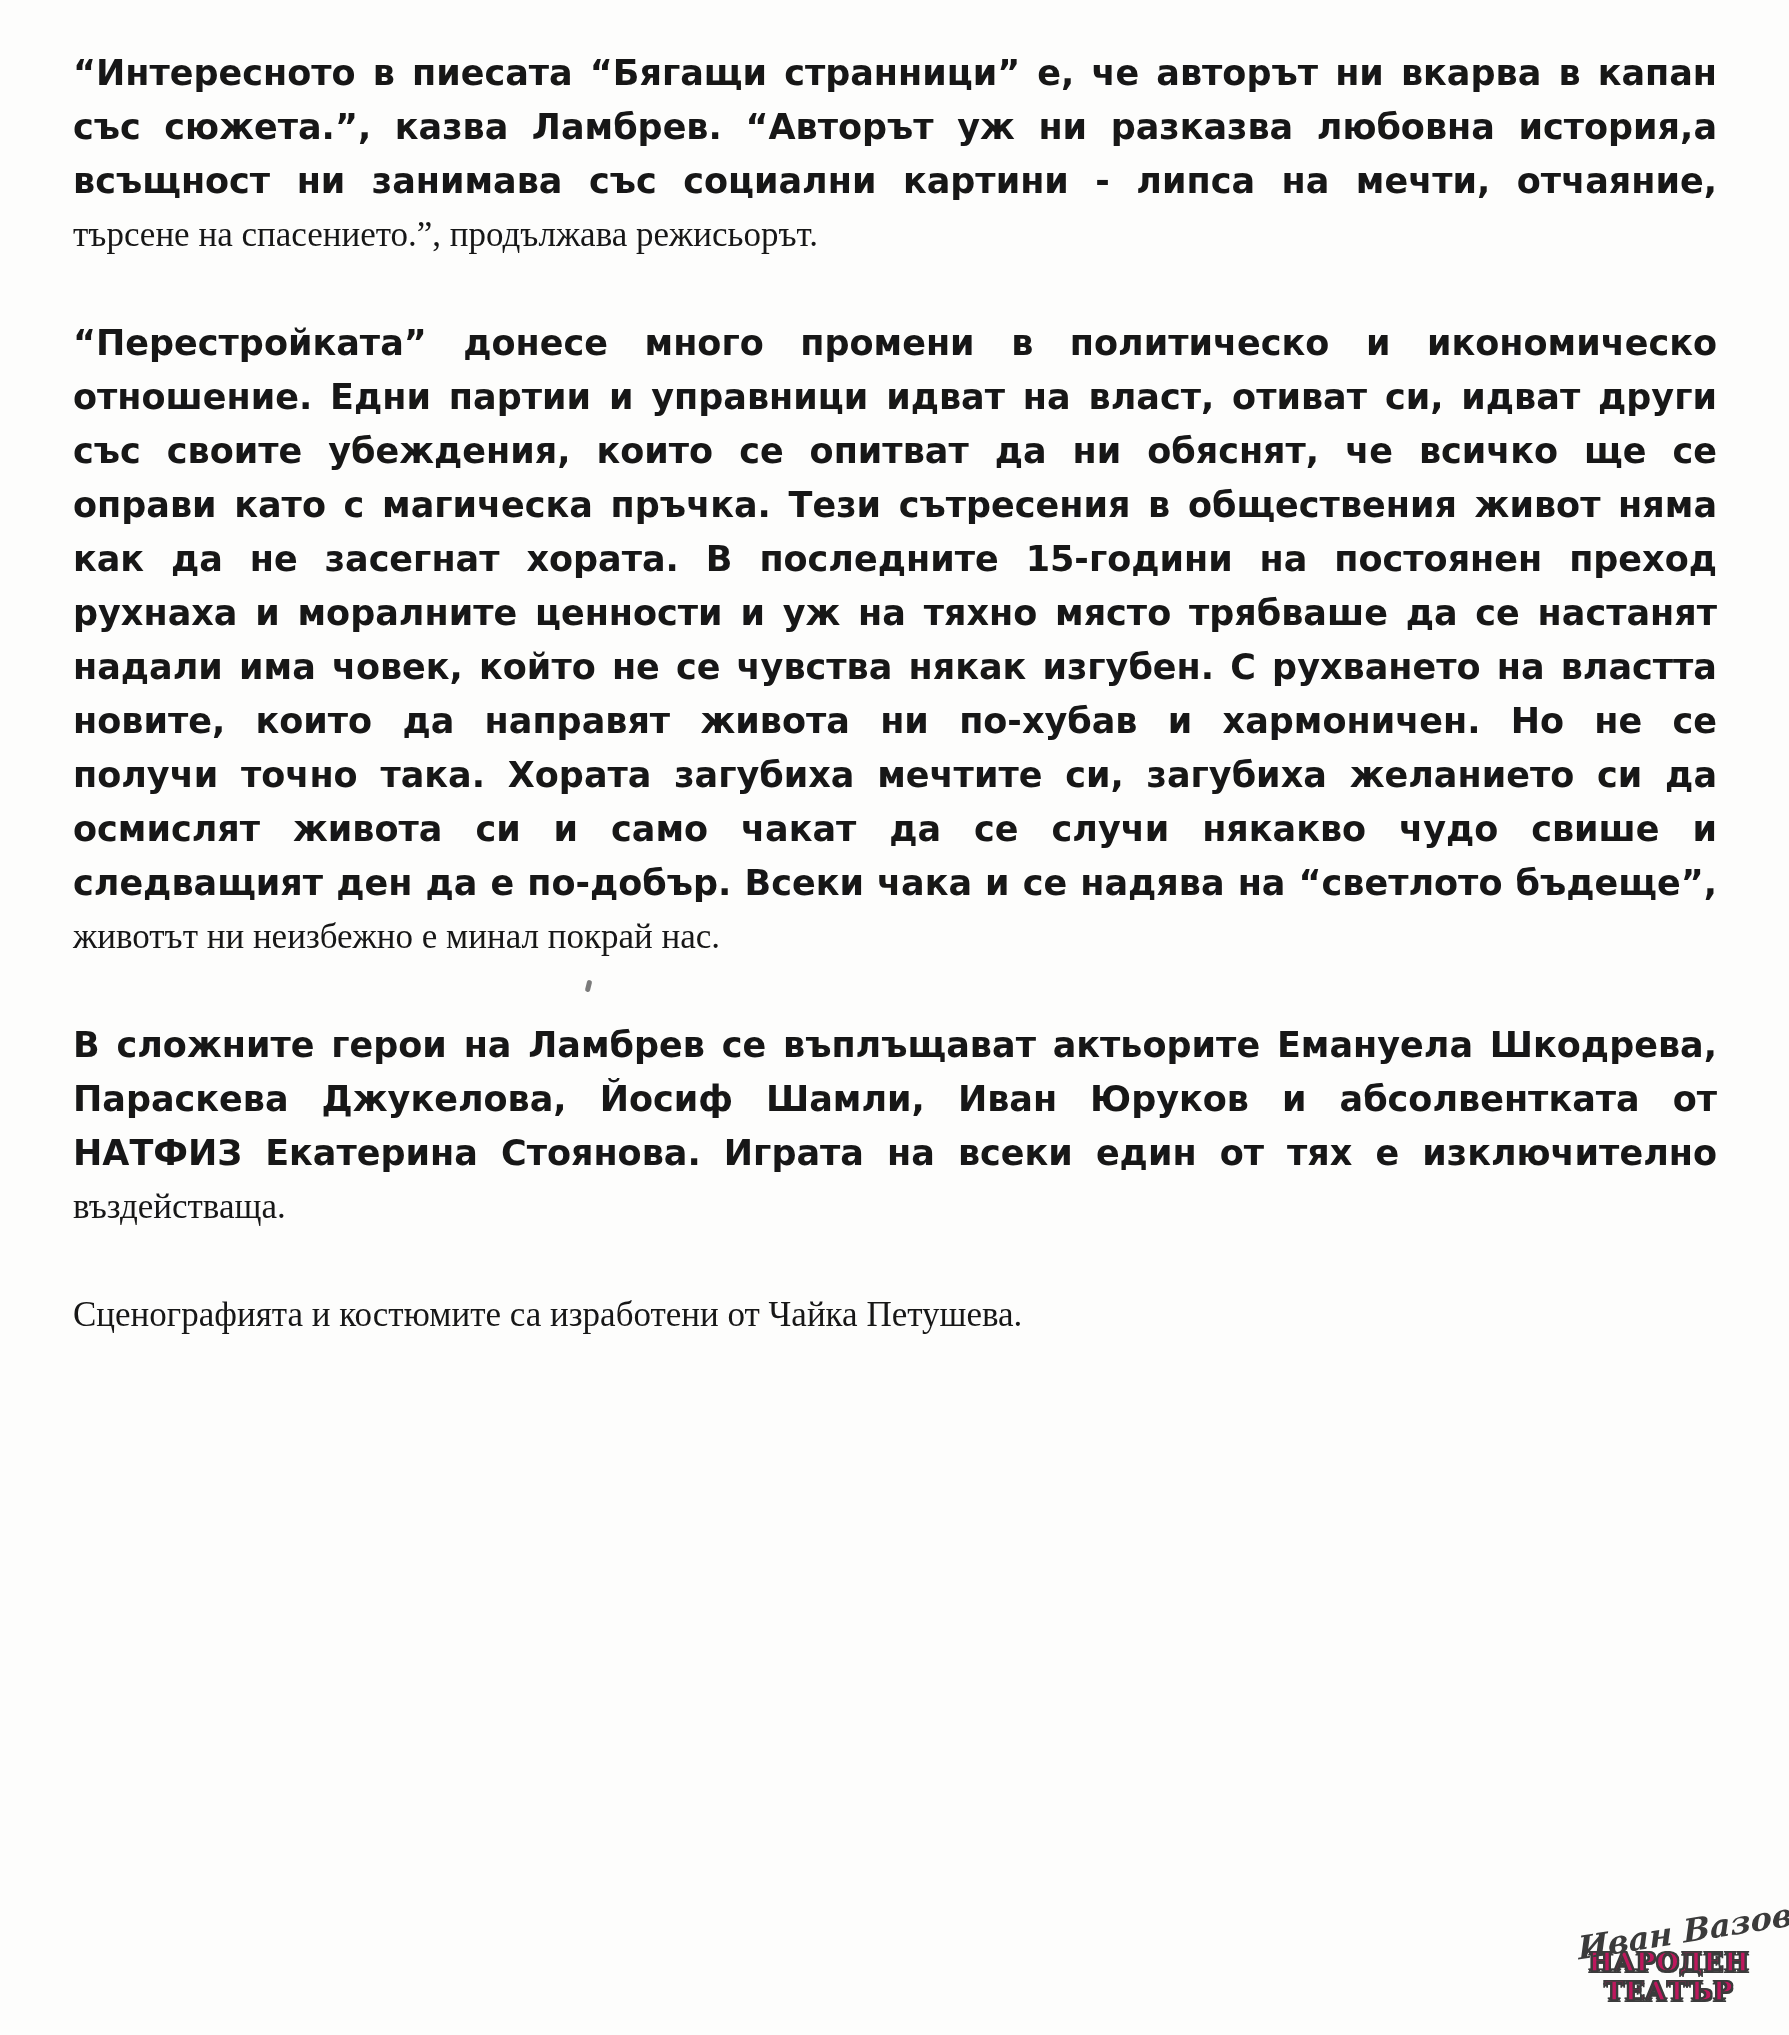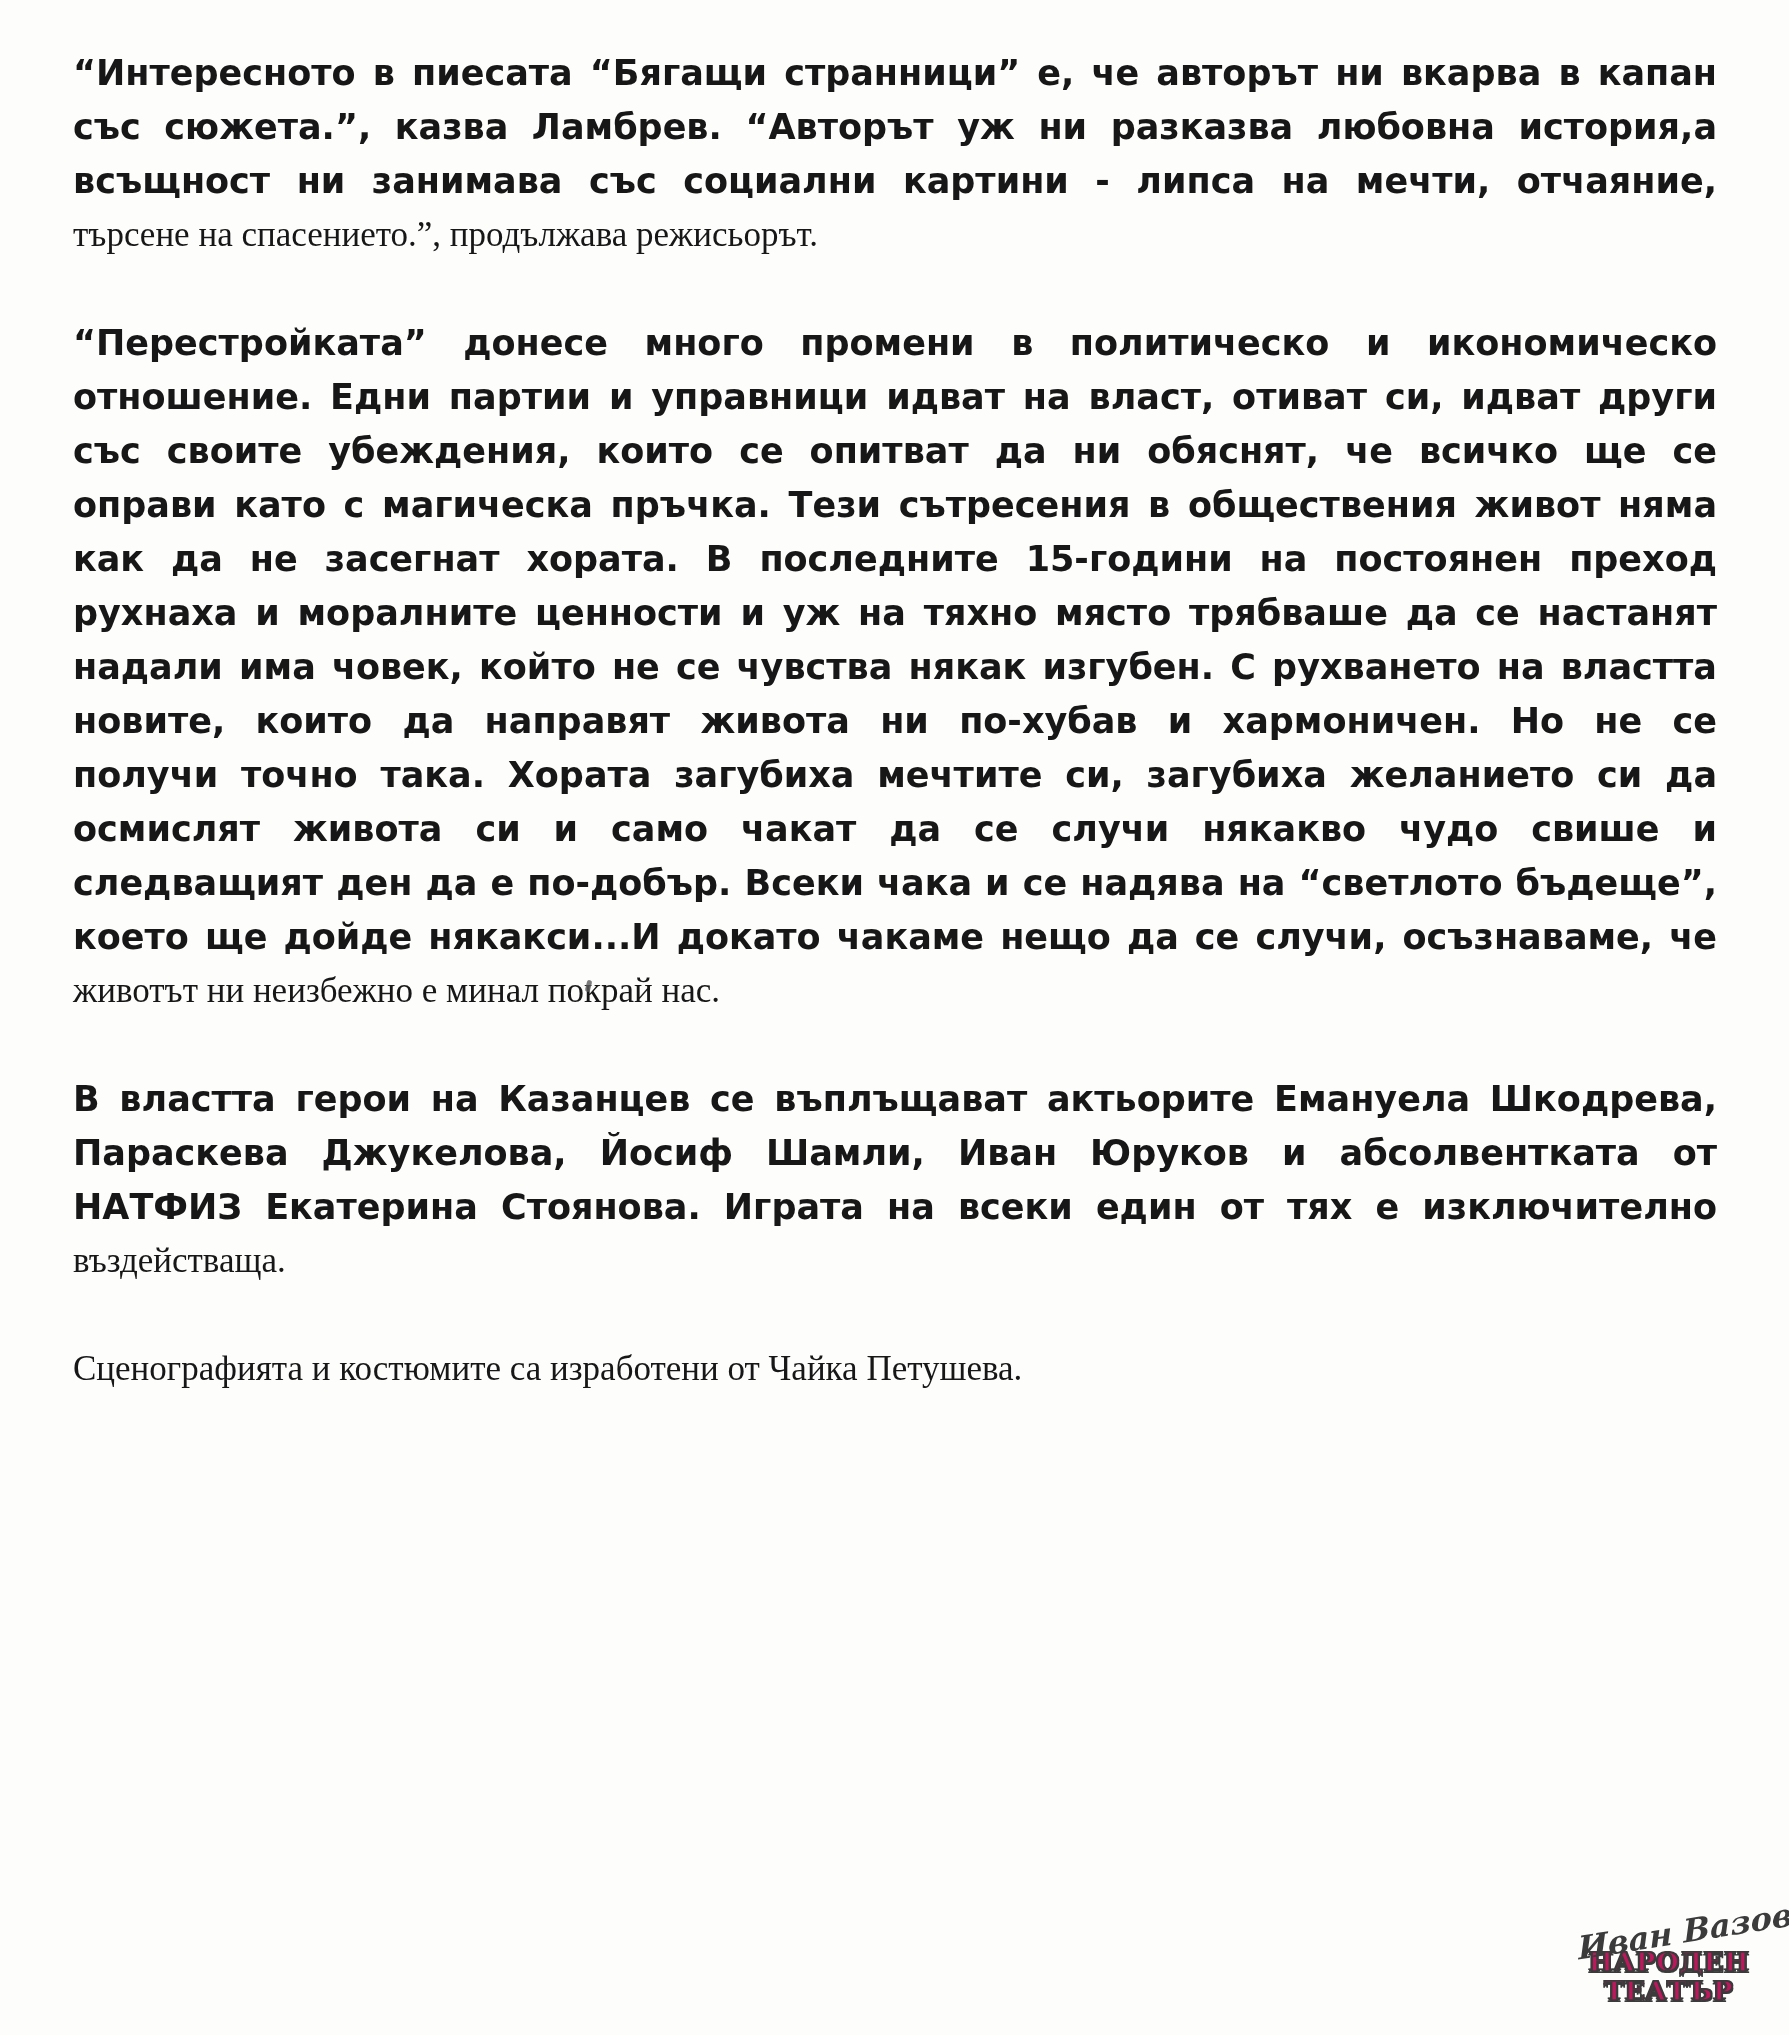--- a/index.html
+++ b/index.html
@@ -98,26 +98,25 @@
     <div class="line just">отношение. Едни партии и управници идват на власт, отиват си, идват други</div>
     <div class="line just">със своите убеждения, които се опитват да ни обяснят, че всичко ще се</div>
     <div class="line just">оправи като с магическа пръчка. Тези сътресения в обществения живот няма</div>
     <div class="line just">как да не засегнат хората. В последните 15-години на постоянен преход</div>
     <div class="line just">рухнаха и моралните ценности и уж на тяхно място трябваше да се настанят</div>
     <div class="line just">надали има човек, който не се чувства някак изгубен. С рухването на властта</div>
     <div class="line just">новите, които да направят живота ни по-хубав и хармоничен. Но не се</div>
     <div class="line just">получи точно така. Хората загубиха мечтите си, загубиха желанието си да</div>
     <div class="line just">осмислят живота си и само чакат да се случи някакво чудо свише и</div>
     <div class="line just">следващият ден да е по-добър. Всеки чака и се надява на “светлото бъдеще”,</div>
-    <div class="line just">което ще дойде някакси...И докато чакаме нещо да се случи, осъзнаваме, че</div>
     <div class="line lastline">животът ни неизбежно е минал покрай нас.</div>
   </div>
 
   <div class="paragraph">
-    <div class="line just">В властта герои на Казанцев се въплъщават актьорите Емануела Шкодрева,</div>
+    <div class="line just">В сложните герои на Ламбрев се въплъщават актьорите Емануела Шкодрева,</div>
     <div class="line just">Параскева Джукелова, Йосиф Шамли, Иван Юруков и абсолвентката от</div>
     <div class="line just">НАТФИЗ Екатерина Стоянова. Играта на всеки един от тях е изключително</div>
     <div class="line lastline">въздействаща.</div>
   </div>
 
   <div class="paragraph">
     <div class="line lastline">Сценографията и костюмите са изработени от Чайка Петушева.</div>
   </div>
 
   <div class="speck"></div>

